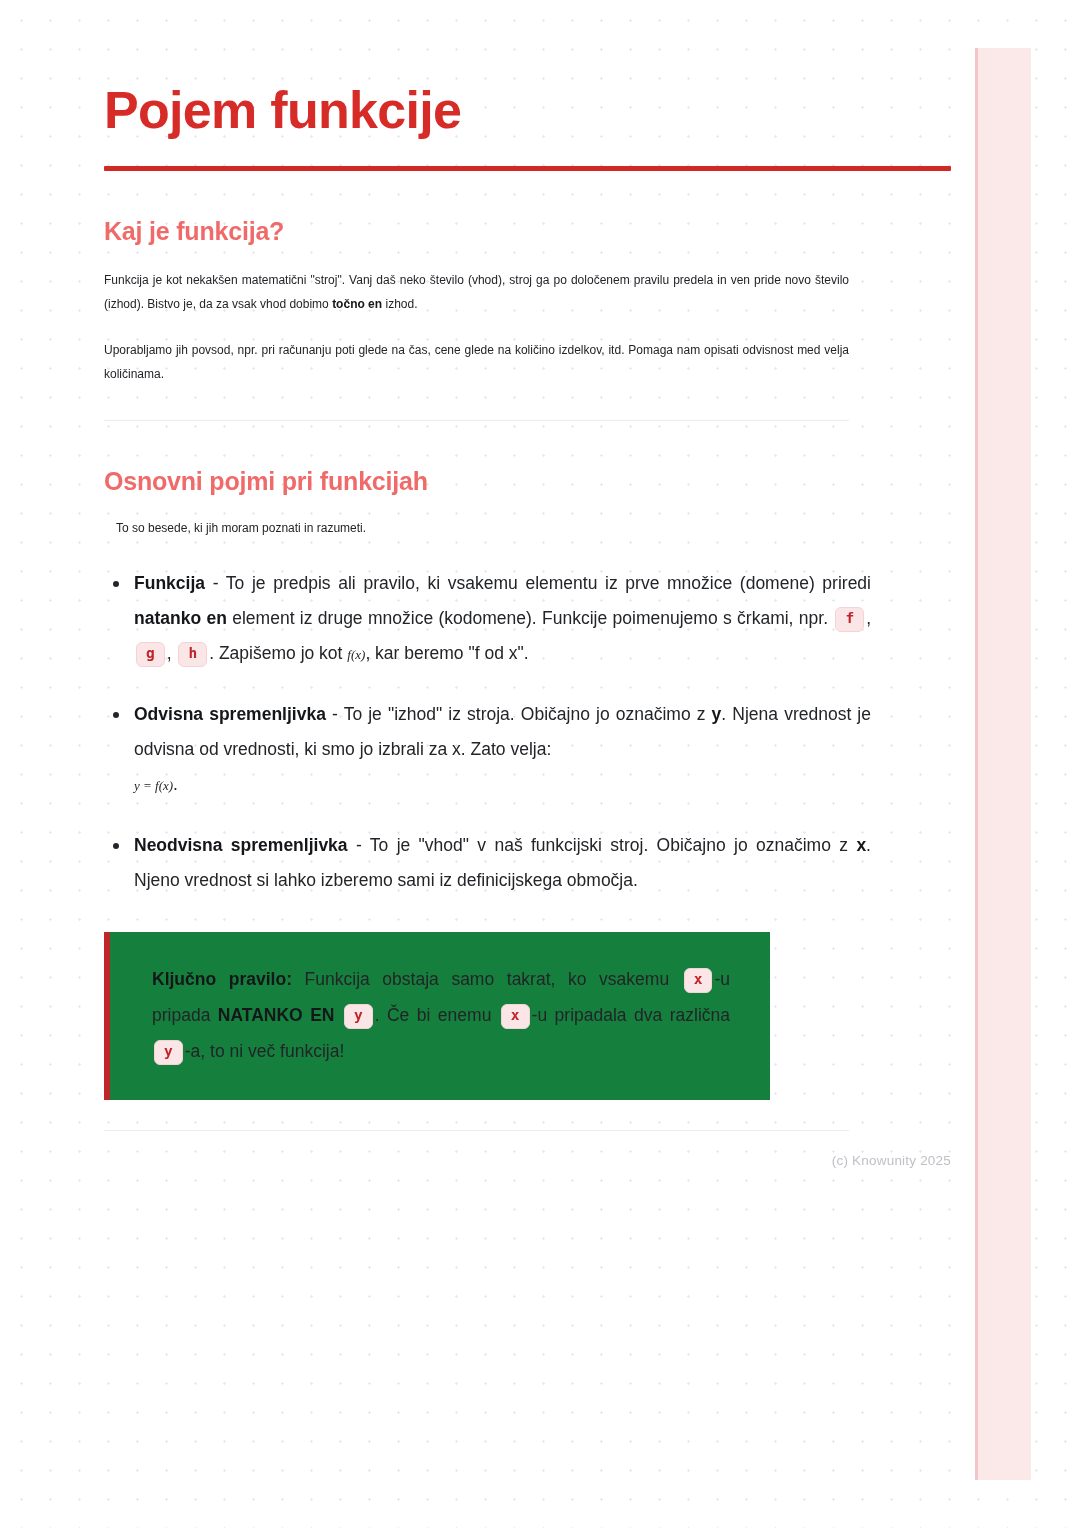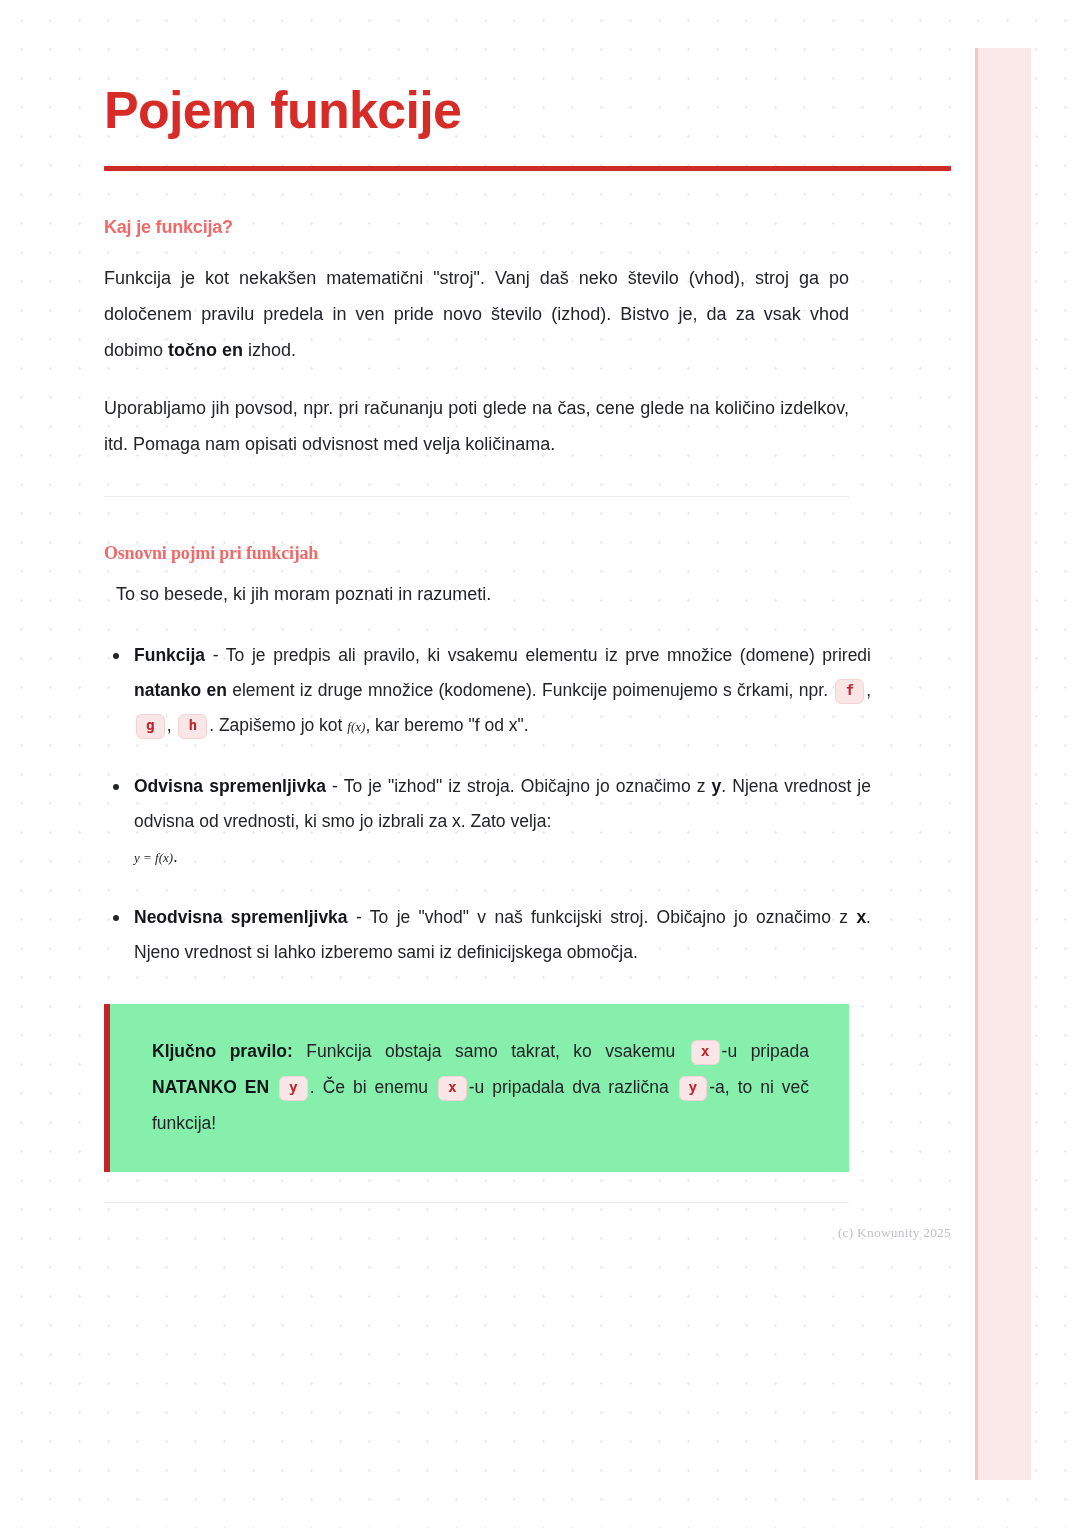--- a/index.html
+++ b/index.html
@@ -47,31 +47,31 @@
     margin-top: 28px;
     height: 5px;
     width: 847px;
     background: #cf2a26;
     border-radius: 1px;
   }
 
   
   .section { margin-top: 46px; }
   .section-heading {
-    font-size: 18px;
+    font-size: 25px;
     font-weight: 700;
     color: #ef6a68;
     letter-spacing: -0.2px;
     margin: 0 0 22px 0;
   }
-  .section-heading.tight { margin-bottom: 12px; font-family: Liberation Serif, serif; }
+  .section-heading.tight { margin-bottom: 20px; }
 
   p.body-text {
     margin: 0 0 22px 0;
-    font-size: 18px;
+    font-size: 12px;
     line-height: 2.0;
     color: #222428;
     text-align: justify;
     max-width: 745px;
   }
   p.body-text.last { margin-bottom: 0; }
   p.body-text.plain { text-align: left; margin-left: 12px; }
 
   .divider {
     height: 1px;
@@ -132,42 +132,41 @@
     font-size: 13px;
   }
   .math sub {
     font-size: 0.66em;
     font-style: italic;
   }
 
   
   .callout {
     margin-top: 34px;
-    background: #86efac;
+    background: #15803d;
     border-left: 6px solid #c0252a;
     padding: 30px 40px 30px 42px;
-    width: 745px;
+    width: 666px;
   }
   .callout p {
     margin: 0;
     font-size: 17.5px;
     line-height: 2.05;
     color: #222428;
     text-align: justify;
   }
 
   
   .footer {
     margin-top: 22px;
     width: 847px;
     text-align: right;
     font-size: 13.5px;
     color: #bfc1c6;
     letter-spacing: 0.2px;
-    font-family: Liberation Serif, serif;
   }
 </style>
 </head>
 <body>
 
 <div class="edge-stripe"></div>
 
 <div class="page">
 
   <h1 class="doc-title">Pojem funkcije</h1>

